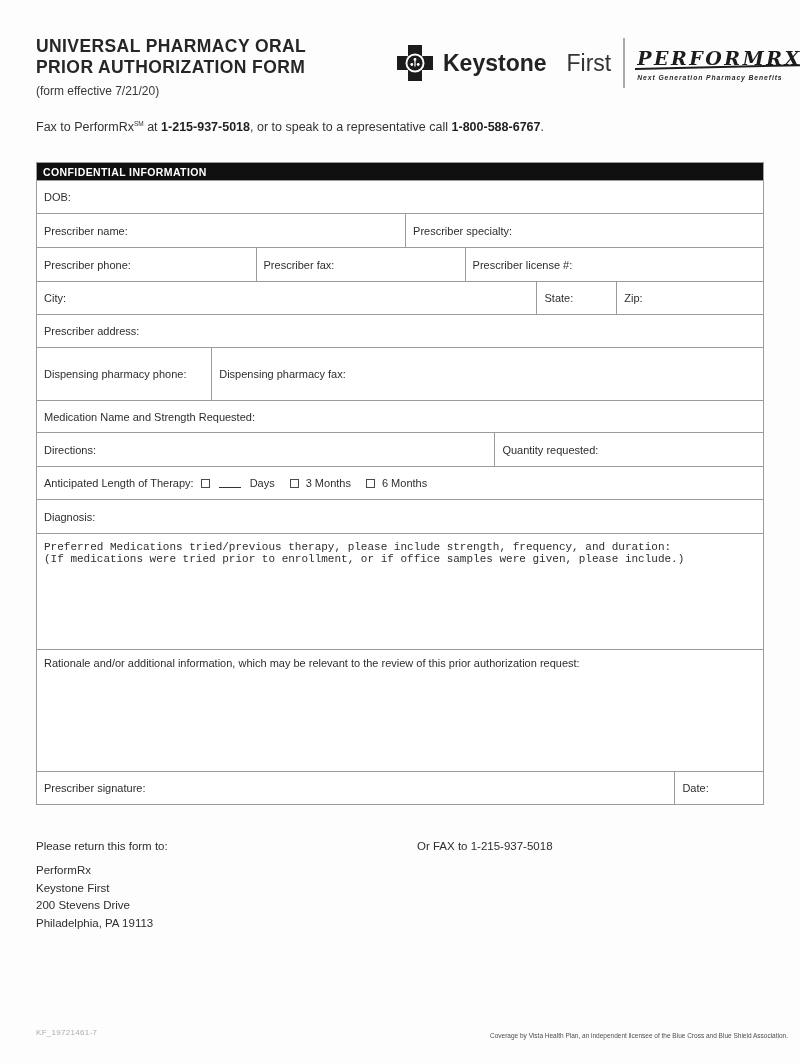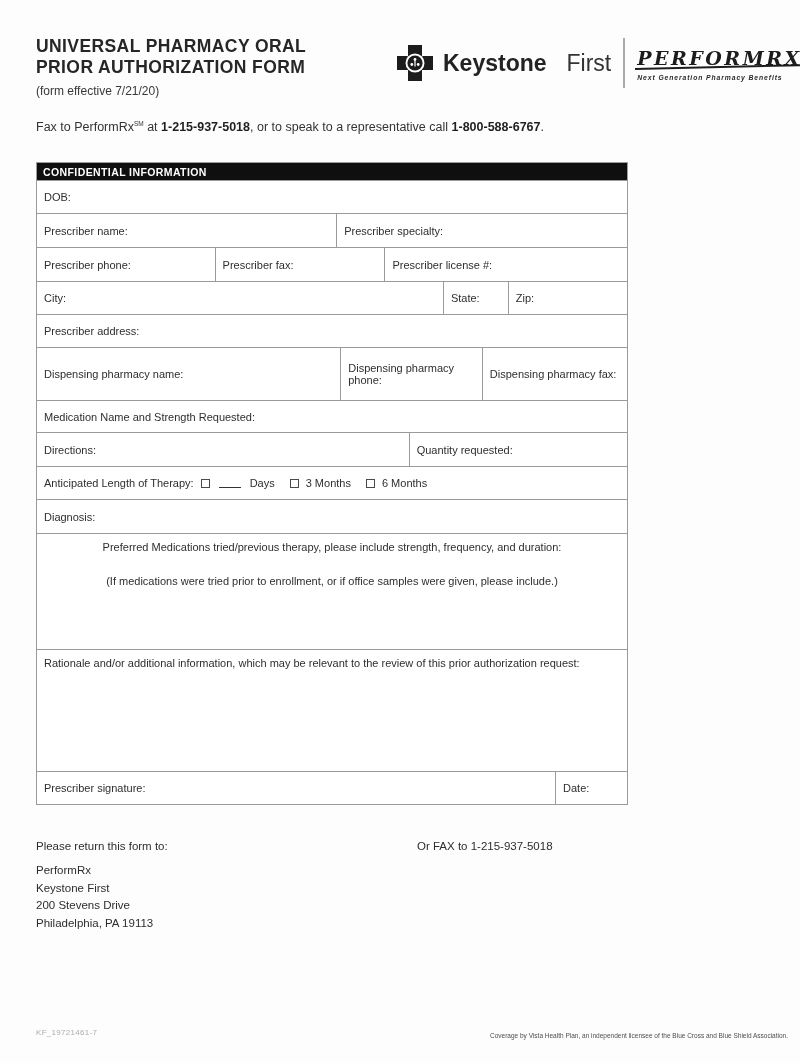--- a/index.html
+++ b/index.html
@@ -30,30 +30,30 @@
     position:relative;font-family:"DejaVu Serif",serif;font-style:italic;font-weight:700;
     font-size:19px;letter-spacing:2.5px;color:#1c1c1c;white-space:nowrap;padding-right:6px;
   }
   .prx-word .tm{font-size:6px;letter-spacing:0;vertical-align:top;position:relative;top:-2px;}
   .prx-swoosh{position:absolute;left:-2px;right:10px;bottom:1px;height:2px;background:#1c1c1c;transform:rotate(-1.3deg);}
   .prx-tagline{font-size:6.8px;font-weight:700;font-style:italic;letter-spacing:.9px;color:#2a2a2a;margin-top:5px;white-space:nowrap;}
   .fax-line{position:absolute;top:120px;left:36px;font-size:12.5px;color:#333;}
   .fax-line b{color:#1f1f1f;}
   .fax-line sup{font-size:6.5px;}
   
-  .tbl{position:absolute;top:162px;left:36px;width:592px;border:1px solid var(--border);background:#fff;}
+  .tbl{position:absolute;top:162px;left:36px;width:728px;border:1px solid var(--border);background:#fff;}
   .bar{height:17px;background:var(--bar);color:#fff;font-size:10.5px;font-weight:700;
        letter-spacing:.4px;display:flex;align-items:center;padding-left:6px;}
   .row{display:flex;border-top:1px solid var(--border);}
   .row:first-of-type{border-top:none;}
   .cell{border-left:1px solid var(--border);padding:0 7px;display:flex;align-items:center;
         font-size:11px;color:#2e2e2e;overflow:hidden;}
   .cell:first-child{border-left:none;}
   .cell.top{align-items:flex-start;padding-top:7px;}
-  .cell.col{flex-direction:column;align-items:center;justify-content:flex-start;padding-top:7px;gap:22px;}
+  .cell.col{flex-direction:column;align-items:flex-start;justify-content:flex-start;padding-top:7px;gap:0;font-family:Liberation Mono, monospace;}
   .h32{height:32px}.h33{height:33px}.h34{height:34px}.h53{height:53px}.h116{height:116px}.h122{height:122px}
   .w507{width:50.7%}.w268{width:26.8%}.w225{width:22.5%}.w493{width:49.3%}
   .w301{width:30.1%}.w288{width:28.8%}.w411{width:41.1%}
   .w688{width:68.8%}.w110{width:11%}.w202{width:20.2%}
   .w514{width:51.4%}.w240{width:24%}.w246{width:24.6%}
   .w630{width:63%}.w370{width:37%}
   .w878{width:87.8%}.w122{width:12.2%}
   .w100{width:100%}
   .therapy{display:flex;align-items:center;gap:7px;font-size:11px;}
   .checkbox{width:9px;height:9px;border:1px solid #4a4a4a;display:inline-block;flex:0 0 auto;background:#fff;}
@@ -150,23 +150,20 @@
         </div>
     </div>
 
     <div class="row h33">
       <div class="cell w100">
           <span>Prescriber address:</span>
         </div>
     </div>
 
     <div class="row h53">
-      <div class="cell w514">
-          <span>Dispensing pharmacy name:</span>
-        </div>
       <div class="cell w240">
           <span>Dispensing pharmacy phone:</span>
         </div>
       <div class="cell w246">
           <span>Dispensing pharmacy fax:</span>
         </div>
     </div>
 
     <div class="row h32">
       <div class="cell w100">

